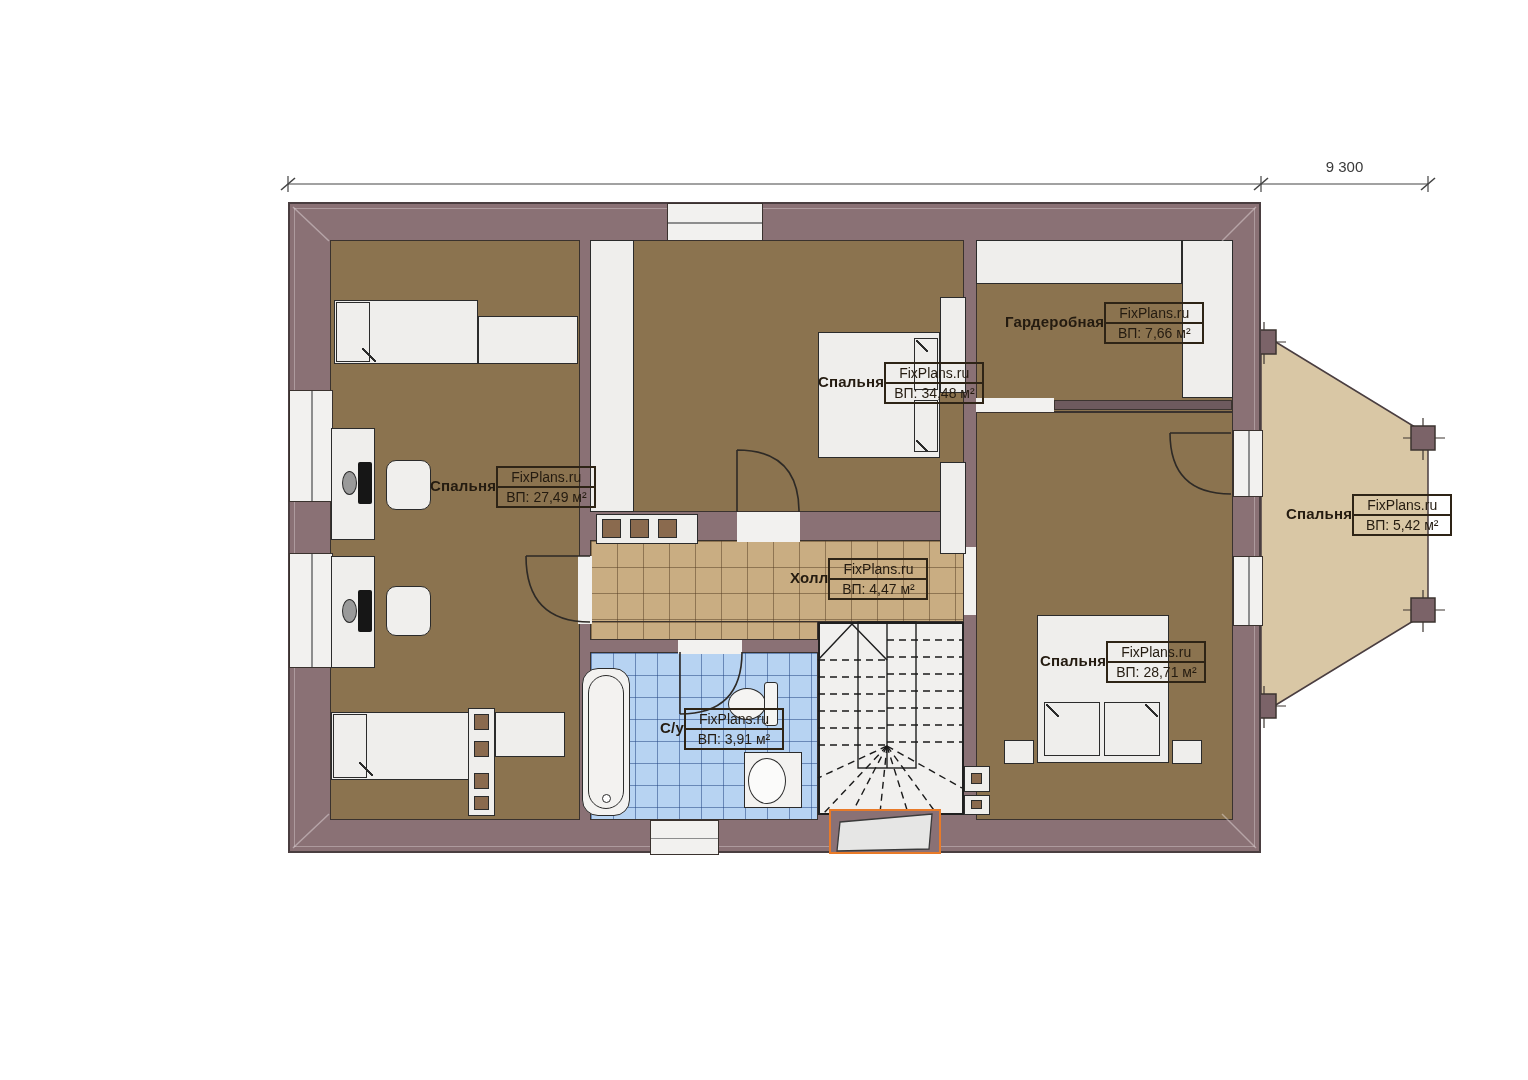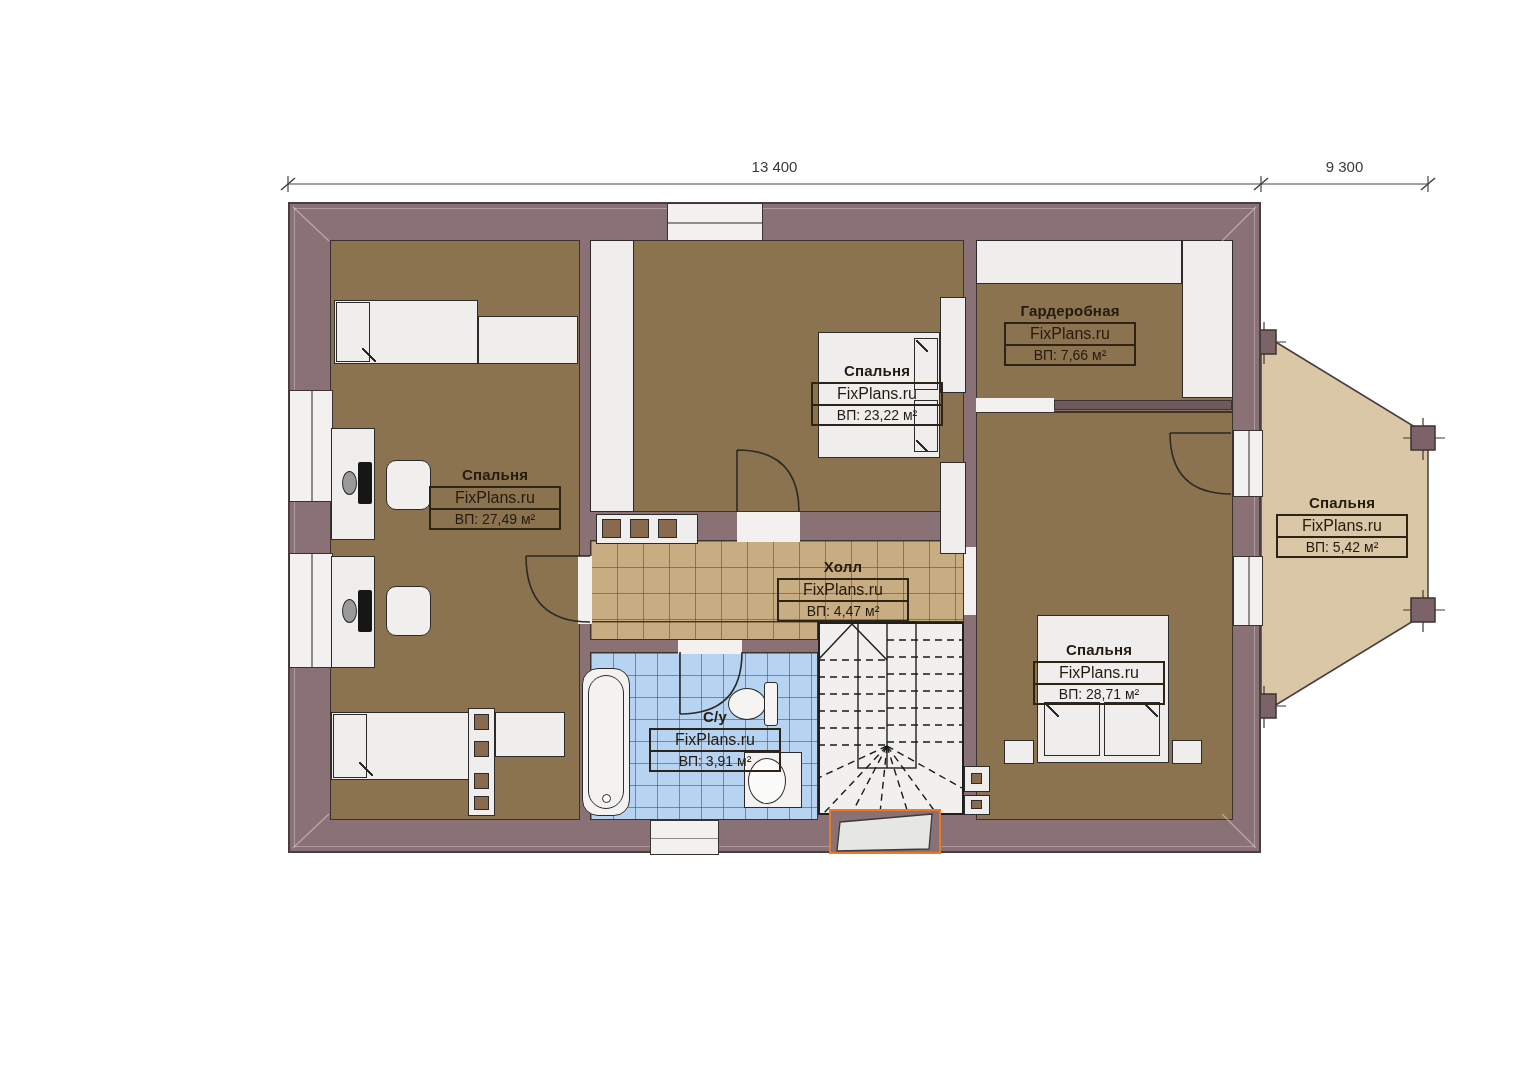--- a/index.html
+++ b/index.html
@@ -37,24 +37,24 @@
   .slide-bar{background:#6e5a5e;border:1px solid #3c3430;}
   .tub-outer{background:#f3f2f0;border:1.6px solid #2b2b2b;border-radius:16px;}
   .tub-inner{position:absolute;left:5px;top:6px;right:5px;bottom:6px;border:1.4px solid #2b2b2b;border-radius:20px;}
   .drain{position:absolute;left:50%;bottom:12px;width:7px;height:7px;margin-left:-4px;border:1.2px solid #2b2b2b;border-radius:50%;background:#fff;}
   .toilet-bowl{background:#f5f4f2;border:1.6px solid #2b2b2b;border-radius:50%;}
   .toilet-tank{background:#f5f4f2;border:1.6px solid #2b2b2b;border-radius:3px;}
   .sink-base{background:#f3f2f0;border:1.5px solid #2b2b2b;}
   .sink-bowl{background:#fbfbfa;border:1.5px solid #2b2b2b;border-radius:50%;}
   .notch{background:linear-gradient(45deg,transparent 44%,#2b2b2b 44%,#2b2b2b 56%,transparent 56%);}
   
-  .room-label{display:flex;flex-direction:column;align-items:center;pointer-events:none;}
+  .room-label{display:flex;flex-direction:row;align-items:center;pointer-events:none;}
   .rl-title{font-size:15px;font-weight:bold;color:#241b10;letter-spacing:.2px;margin-bottom:3px;white-space:nowrap;}
   .rl-box{border:2px solid #2e2416;text-align:center;background:transparent;min-width:96px;}
-  .rl-brand{padding:1px 24px;border-bottom:2px solid #2e2416;font-size:16px;color:#241b10;white-space:nowrap;}
+  .rl-brand{padding:1px 8px;border-bottom:2px solid #2e2416;font-size:14px;color:#241b10;white-space:nowrap;}
   .rl-area{padding:1px 8px;font-size:14px;color:#241b10;white-space:nowrap;border-radius:8px;}
   .dim-label{font-size:15px;color:#3a3a3a;text-align:center;}
   svg.layer{position:absolute;left:0;top:0;pointer-events:none;}
 </style>
 </head>
 <body>
 
 <div id="canvas">
 
   <svg class="layer" width="1528" height="1080" viewBox="0 0 1528 1080">
@@ -219,36 +219,35 @@
       <line x1="288" y1="184" x2="1428" y2="184"></line>
       <line x1="288" y1="176" x2="288" y2="192"></line>
       <line x1="1261" y1="176" x2="1261" y2="192"></line>
       <line x1="1428" y1="176" x2="1428" y2="192"></line>
       <line x1="281" y1="190" x2="295" y2="178" stroke-width="1.6"></line>
       <line x1="1254" y1="190" x2="1268" y2="178" stroke-width="1.6"></line>
       <line x1="1421" y1="190" x2="1435" y2="178" stroke-width="1.6"></line>
     </g>
   </svg>
 
-  <div class="abs dim-label" style="left:288px;top:158px;width:973px;"><span>13 400</span></div>
   <div class="abs dim-label" style="left:1261px;top:158px;width:167px;"><span>9 300</span></div>
 
   <div class="abs room-label" style="left:430px;top:466px;width:130px;">
     <div class="rl-title">Спальня</div>
     <div class="rl-box">
       <div class="rl-brand">FixPlans.ru</div>
       <div class="rl-area">ВП: 27,49 м²</div>
     </div>
   </div>
 
   <div class="abs room-label" style="left:818px;top:362px;width:118px;">
     <div class="rl-title">Спальня</div>
     <div class="rl-box">
       <div class="rl-brand">FixPlans.ru</div>
-      <div class="rl-area">ВП: 23,22 м²</div>
+      <div class="rl-area">ВП: 34,48 м²</div>
     </div>
   </div>
 
   <div class="abs room-label" style="left:1005px;top:302px;width:130px;">
     <div class="rl-title">Гардеробная</div>
     <div class="rl-box">
       <div class="rl-brand">FixPlans.ru</div>
       <div class="rl-area">ВП: 7,66 м²</div>
     </div>
   </div>

